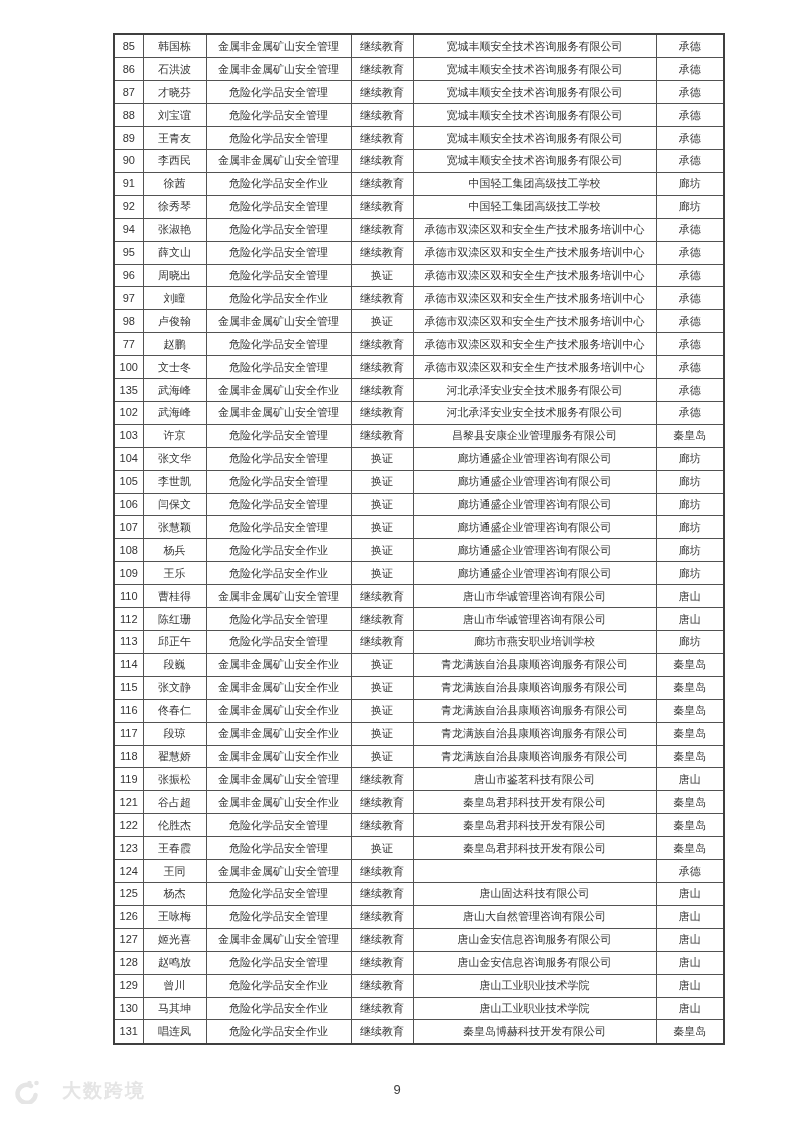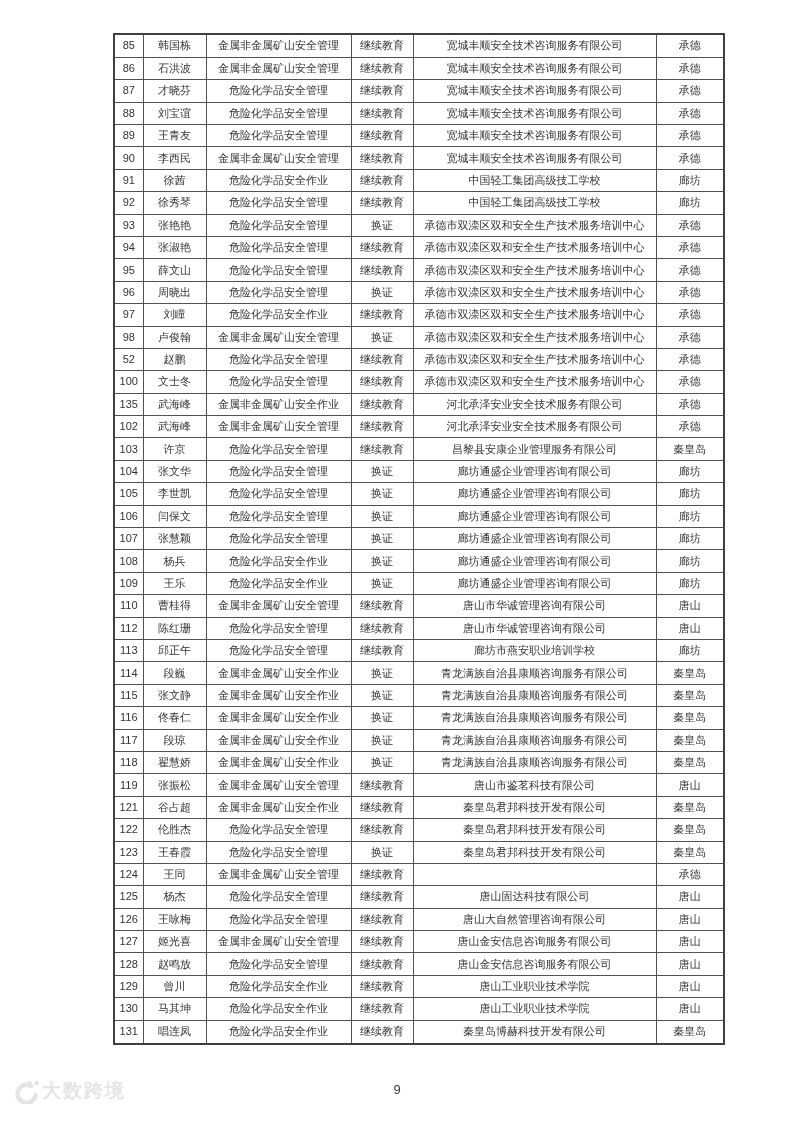--- a/index.html
+++ b/index.html
@@ -24,21 +24,21 @@
   .col-cert{width:145px;}
   .col-type{width:62px;}
   .col-org{width:243px;}
   .col-city{width:68px;}
   .pagenum{
     position:absolute;left:384px;top:1082px;width:26px;text-align:center;
     font-size:13px;color:#3d3d3d;
   }
   .watermark{
     position:absolute;left:10px;top:1078px;
-    display:flex;align-items:center;gap:0;
+    display:flex;align-items:center;gap:20px;
     user-select:none;
   }
   .wm-text{
     font-size:19px;font-weight:bold;color:#e5e5e5;letter-spacing:2px;
   }
 </style>
 </head>
 <body>
 
 <div class="page">
@@ -111,28 +111,20 @@
         </tr>
         <tr>
           <td>92</td>
           <td>徐秀琴</td>
           <td>危险化学品安全管理</td>
           <td>继续教育</td>
           <td>中国轻工集团高级技工学校</td>
           <td>廊坊</td>
         </tr>
         <tr>
-          <td>93</td>
-          <td>张艳艳</td>
-          <td>危险化学品安全管理</td>
-          <td>换证</td>
-          <td>承德市双滦区双和安全生产技术服务培训中心</td>
-          <td>承德</td>
-        </tr>
-        <tr>
           <td>94</td>
           <td>张淑艳</td>
           <td>危险化学品安全管理</td>
           <td>继续教育</td>
           <td>承德市双滦区双和安全生产技术服务培训中心</td>
           <td>承德</td>
         </tr>
         <tr>
           <td>95</td>
           <td>薛文山</td>
@@ -159,21 +151,21 @@
         </tr>
         <tr>
           <td>98</td>
           <td>卢俊翰</td>
           <td>金属非金属矿山安全管理</td>
           <td>换证</td>
           <td>承德市双滦区双和安全生产技术服务培训中心</td>
           <td>承德</td>
         </tr>
         <tr>
-          <td>52</td>
+          <td>77</td>
           <td>赵鹏</td>
           <td>危险化学品安全管理</td>
           <td>继续教育</td>
           <td>承德市双滦区双和安全生产技术服务培训中心</td>
           <td>承德</td>
         </tr>
         <tr>
           <td>100</td>
           <td>文士冬</td>
           <td>危险化学品安全管理</td>

